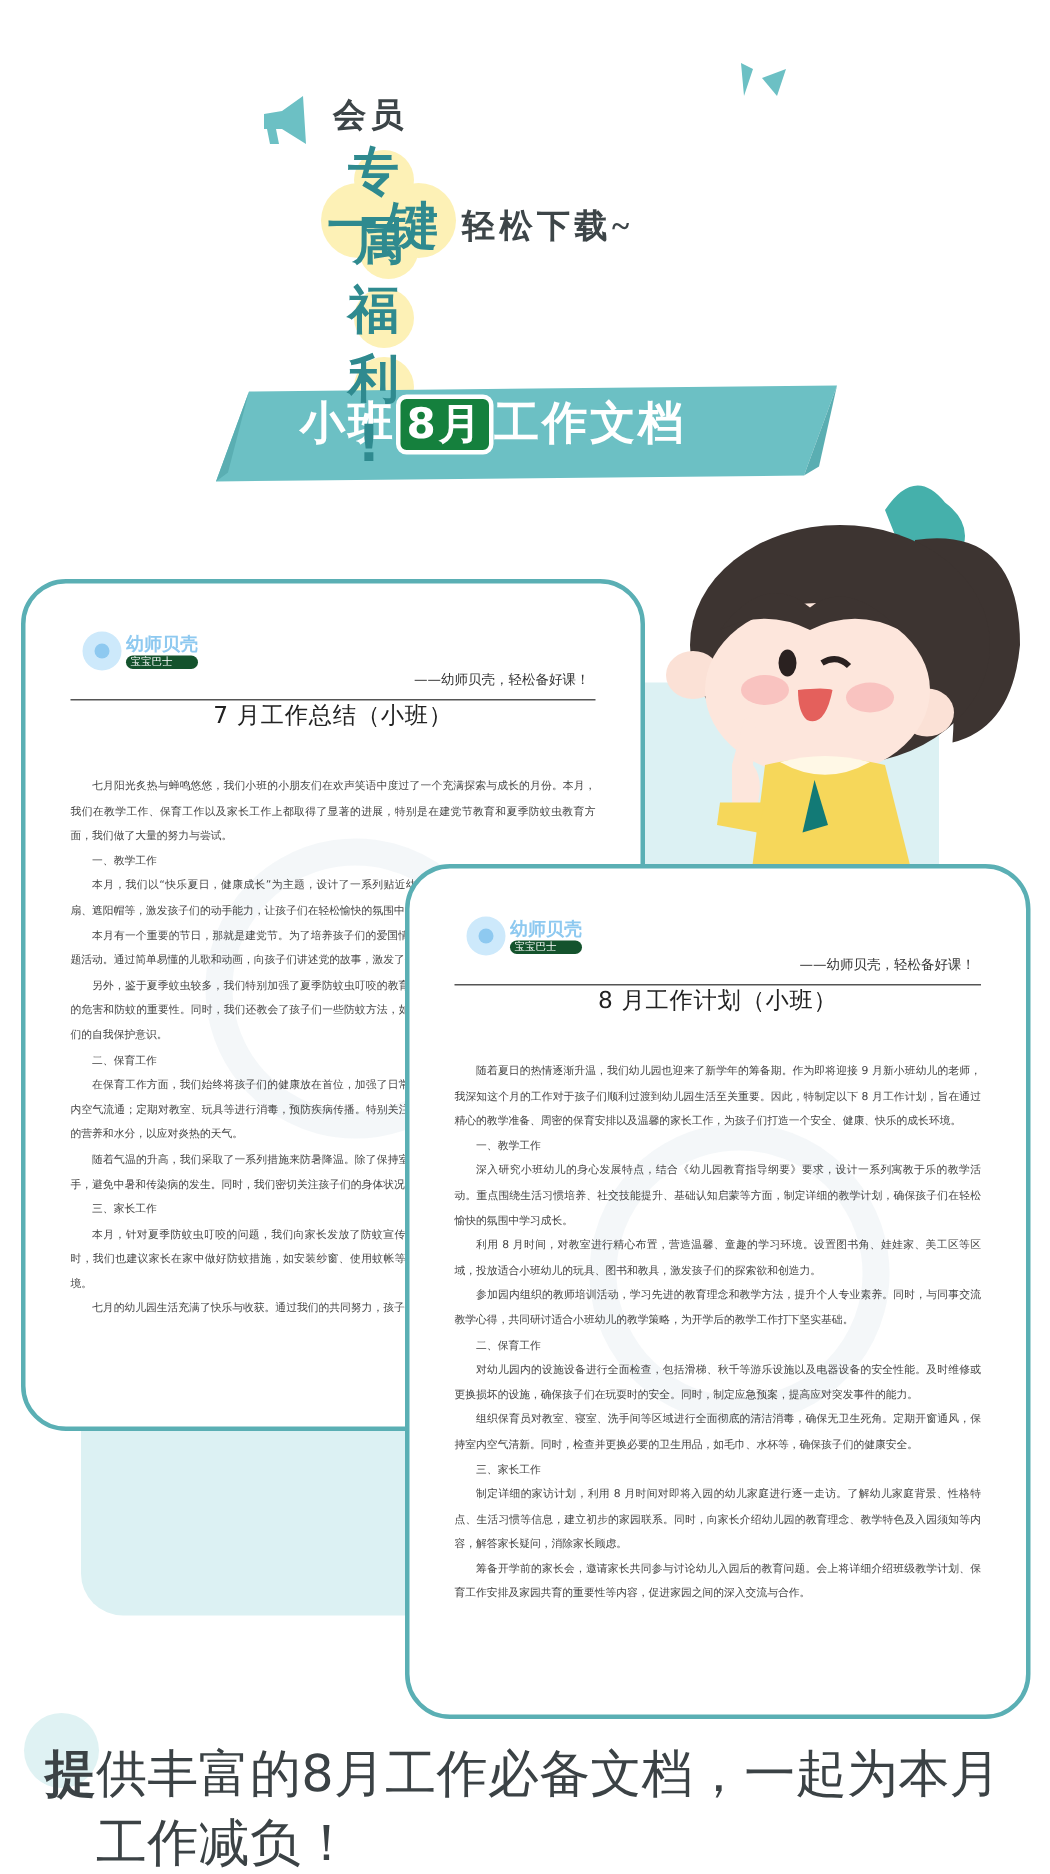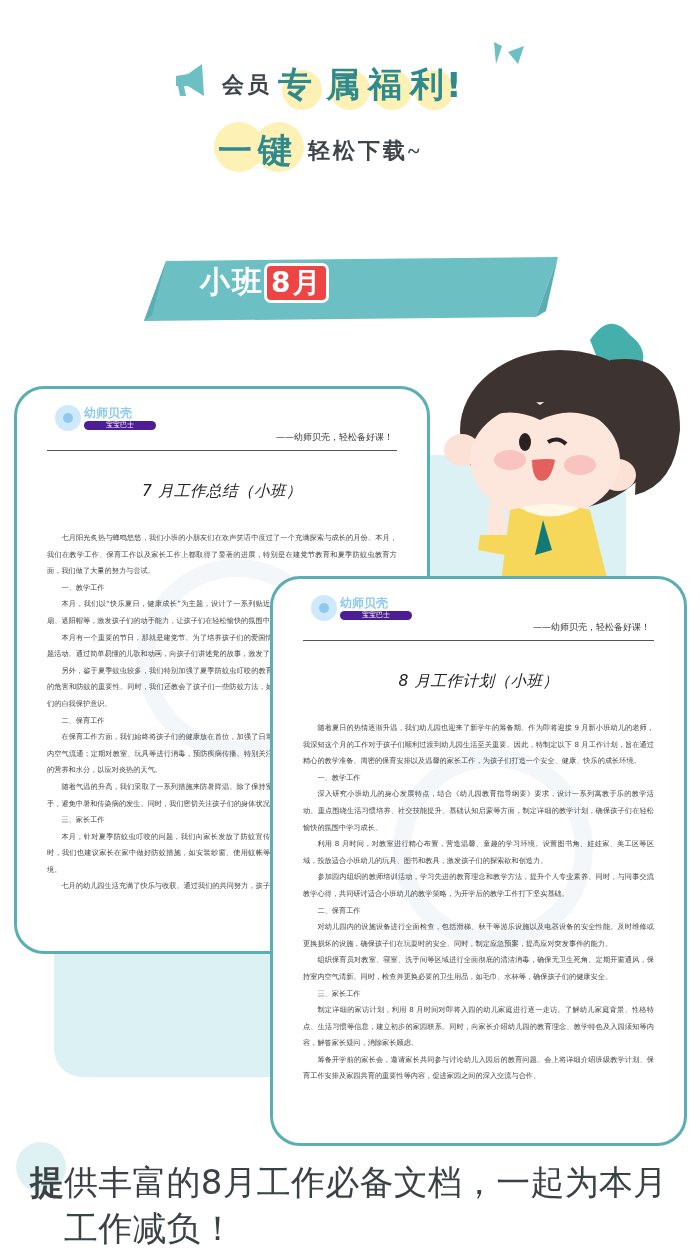--- a/index.html
+++ b/index.html
@@ -3,54 +3,54 @@
 <meta charset="utf-8">
 <style>
   * { box-sizing: border-box; margin: 0; padding: 0; }
   html, body { width: 700px; height: 1249px; background: #ffffff; overflow: hidden; }
   body { position: relative; font-family: "DejaVu Sans", "Liberation Sans", sans-serif; color: #333; }
 
   
   .promo { position: absolute; left: 0; top: 0; width: 700px; height: 200px; }
   .megaphone { position: absolute; left: 172px; top: 62px; width: 40px; height: 38px; }
   .sparkle { position: absolute; left: 488px; top: 42px; width: 40px; height: 40px; }
-  .promo-line1 { position: absolute; left: 222px; top: 62px; display: flex; align-items: center; }
+  .promo-line1 { position: absolute; left: 222px; top: 62px; display: flex; align-items: center; flex-direction: column; }
   .promo-line2 { position: absolute; left: 218px; top: 128px; display: flex; align-items: center; }
   .dark-word { font-weight: bold; color: #3d4548; font-size: 22px; letter-spacing: 3px; }
   .teal-word { font-weight: bold; color: #2f8a8f; font-size: 34px; letter-spacing: 2px; position: relative; z-index: 1; }
   .dot-wrap { position: relative; display: inline-block; }
   .ydot { position: absolute; border-radius: 50%; background: #fdf1b6; z-index: 0; }
 
   
   .ribbon { position: absolute; left: 140px; top: 255px; width: 420px; height: 70px; }
   .ribbon-text { position: absolute; left: 200px; top: 262px; display: flex; align-items: center; gap: 0;
                  color: #fff; font-weight: bold; font-size: 30px; letter-spacing: 2px; }
-  .month-badge { display: inline-block; border: 3px solid #fff; background: #ef4444; border-radius: 7px;
+  .month-badge { display: inline-block; border: 3px solid #fff; background: #15803d; border-radius: 7px;
                  padding: 0 4px; line-height: 34px; font-size: 28px; }
 
   
   .backdrop { position: absolute; left: 54px; top: 455px; width: 572px; height: 622px; background: #dcf1f3; border-radius: 0 0 0 28px; }
 
   
   .character { position: absolute; left: 440px; top: 310px; width: 260px; height: 280px; }
 
   
   .doc { position: absolute; background: #fff; border: 3px solid #5aafb4; border-radius: 30px; overflow: hidden; }
   .doc1 { left: 14px; top: 386px; width: 416px; height: 568px; }
   .doc2 { left: 270px; top: 576px; width: 417px; height: 570px; z-index: 3; }
-  .doc-inner { position: absolute; left: 30px; right: 30px; top: 0; }
+  .doc-inner { position: absolute; left: 30px; right: 30px; top: 16px; }
   .doc-header { position: relative; height: 48px; border-bottom: 1.5px solid #555; margin-top: 14px; }
   .logo { position: absolute; left: 8px; top: 2px; display: flex; align-items: center; gap: 3px; }
   .logo-mark { width: 26px; height: 26px; border-radius: 50%; background: #cde9fb; position: relative; }
   .logo-mark::after { content: ""; position: absolute; left: 8px; top: 8px; width: 10px; height: 10px; border-radius: 50%; background: #8ec9f0; }
   .logo-text { display: flex; flex-direction: column; line-height: 1; }
   .logo-name { color: #8ec9f0; font-size: 12px; font-weight: bold; }
-  .logo-sub { margin-top: 2px; background: #4c1d95; color: #fff; font-size: 7px; border-radius: 5px; padding: 1px 22px; }
+  .logo-sub { margin-top: 2px; background: #14532d; color: #fff; font-size: 7px; border-radius: 5px; padding: 1px 3px; }
   .slogan { position: absolute; right: 4px; bottom: 6px; font-size: 9px; color: #333; margin-left: 36px; }
-  .doc-title { text-align: center; font-size: 15.5px; color: #222; margin-top: 30px; margin-bottom: 28px; letter-spacing: 0.5px; font-style: italic; }
+  .doc-title { text-align: center; font-size: 15.5px; color: #222; margin-bottom: 28px; letter-spacing: 0.5px; }
   .para { font-size: 7.2px; line-height: 16.6px; color: #444; text-indent: 2em; text-align: justify; white-space: normal; }
   .heading { font-size: 7.2px; line-height: 16.6px; color: #444; text-indent: 2em; font-family: Liberation Serif, serif; }
   .watermark { position: absolute; left: 120px; top: 170px; width: 200px; height: 200px; border-radius: 50%;
                border: 18px solid rgba(210,225,230,0.25); transform: rotate(-30deg); pointer-events: none; }
 
   
   .footer { position: absolute; left: 30px; top: 1160px; display: flex; align-items: baseline; }
   .footer-bubble { position: absolute; left: 16px; top: 1142px; width: 50px; height: 50px; border-radius: 50%; background: #dff2f3; }
   .footer-first { position: relative; font-size: 34px; color: #3b4245; font-weight: bold; }
   .footer-rest { position: relative; font-size: 34px; color: #3b4245; letter-spacing: 0.2px; }
@@ -84,20 +84,21 @@
 </div>
 
 <svg class="ribbon" viewBox="0 0 420 70">
   <path d="M26 6 L418 2 L396 62 L4 66 Z" fill="#6cc0c4"></path>
   <path d="M26 6 L12 60 L4 66 Z" fill="#5aaeb2"></path>
   <path d="M418 2 L406 56 L396 62 Z" fill="#5aaeb2"></path>
 </svg>
 <div class="ribbon-text">
   <span>小班</span>
   <span class="month-badge">8月</span>
+  <span>工作文档</span>
 </div>
 
 <div class="backdrop"></div>
 
 <svg class="character" viewBox="0 0 260 280">
 
   <path d="M150 30 Q170 0 190 25 Q210 40 200 60 Q175 70 160 55 Z" fill="#45b0ab"></path>
 
   <path d="M170 50 Q240 40 240 120 Q235 175 195 185 Q200 120 170 80 Z" fill="#3d3431"></path>
 

